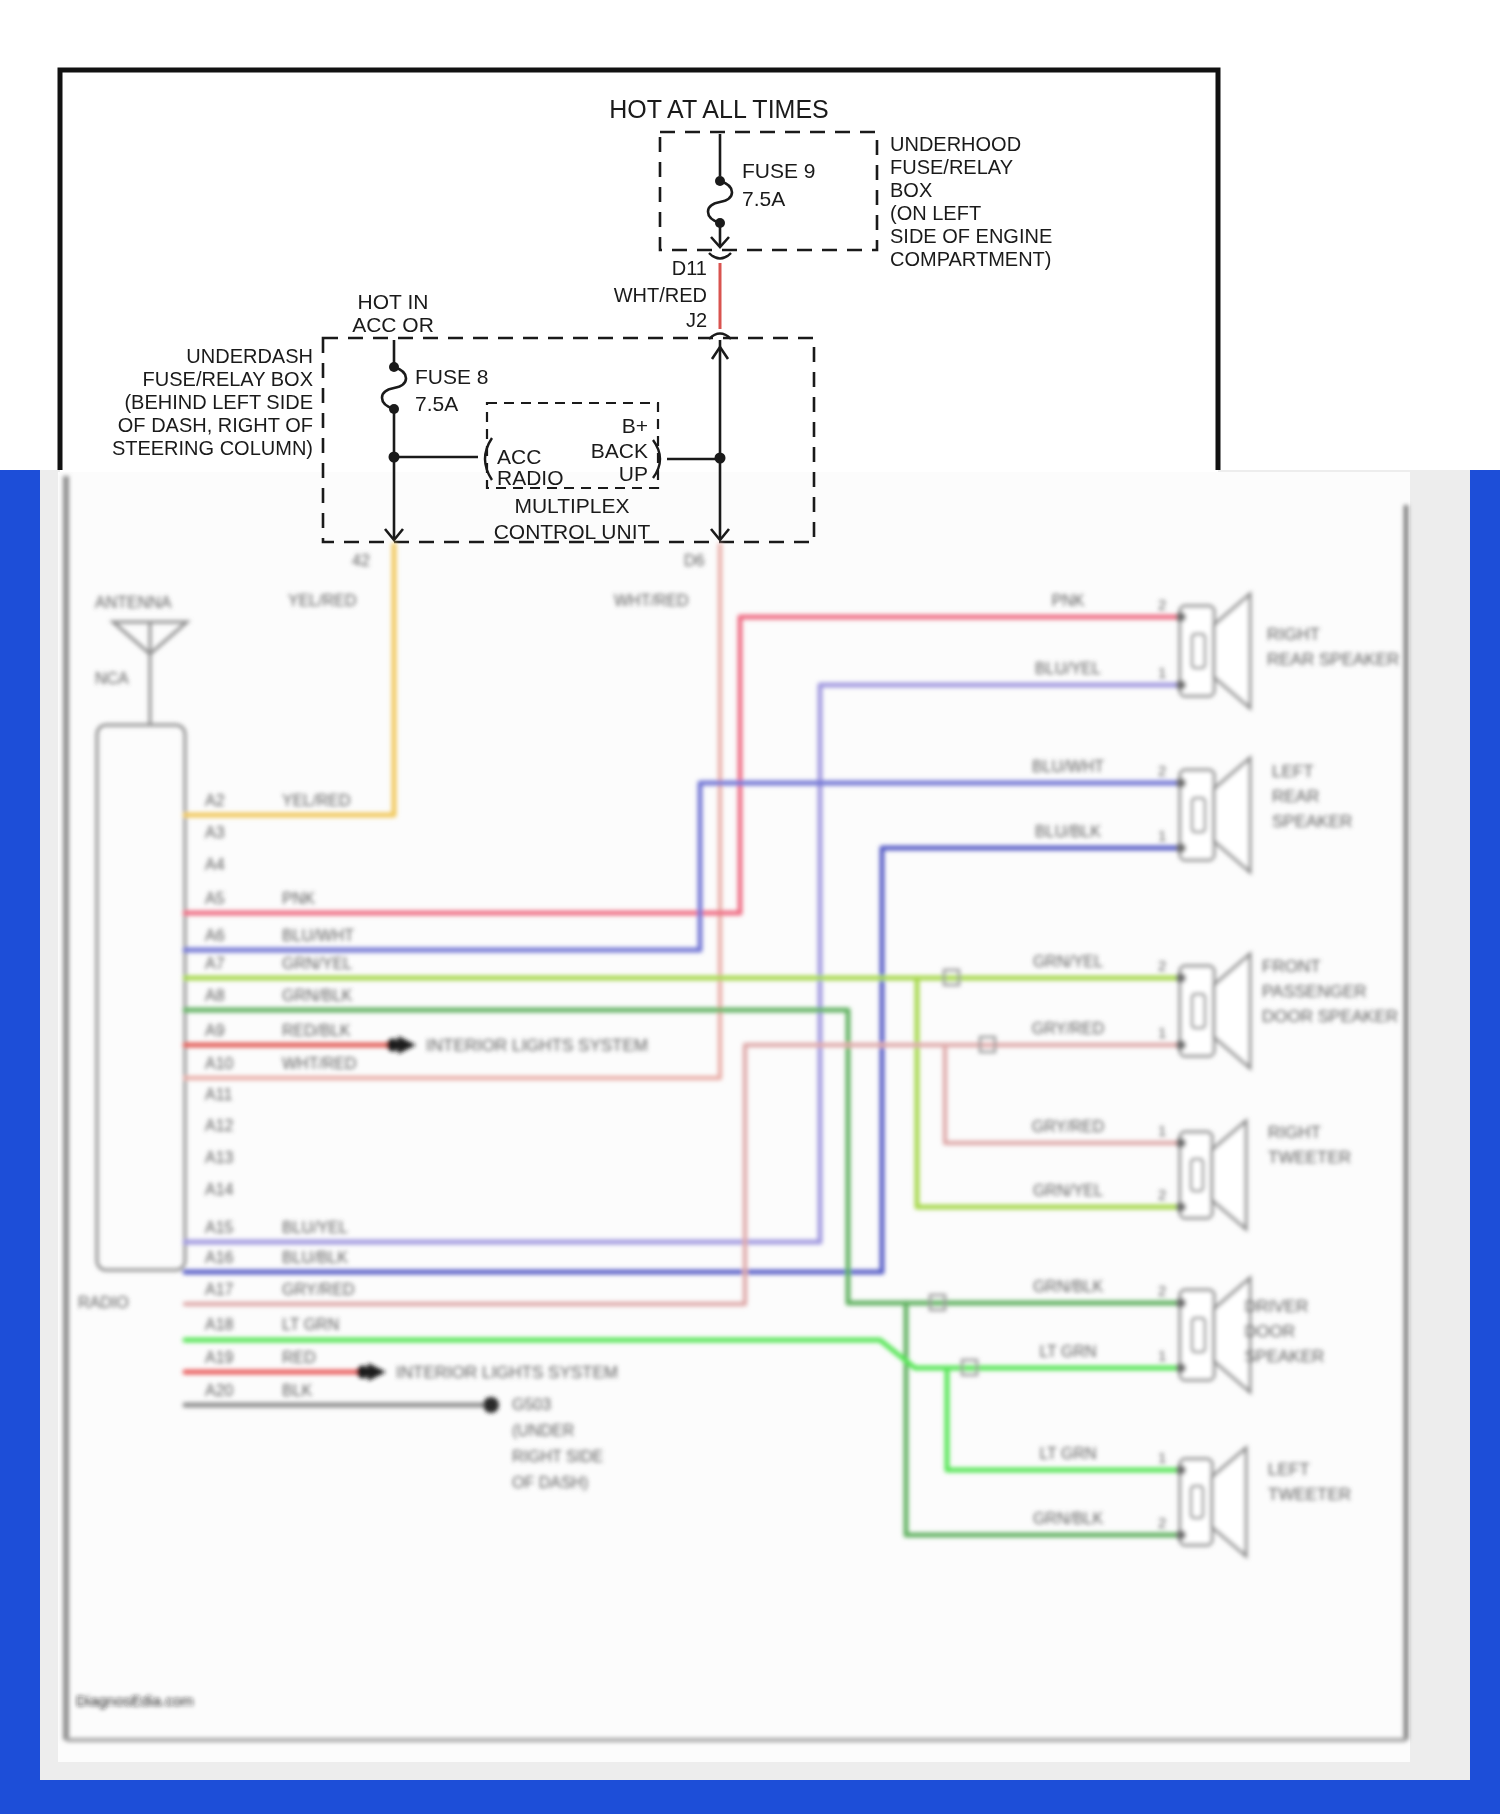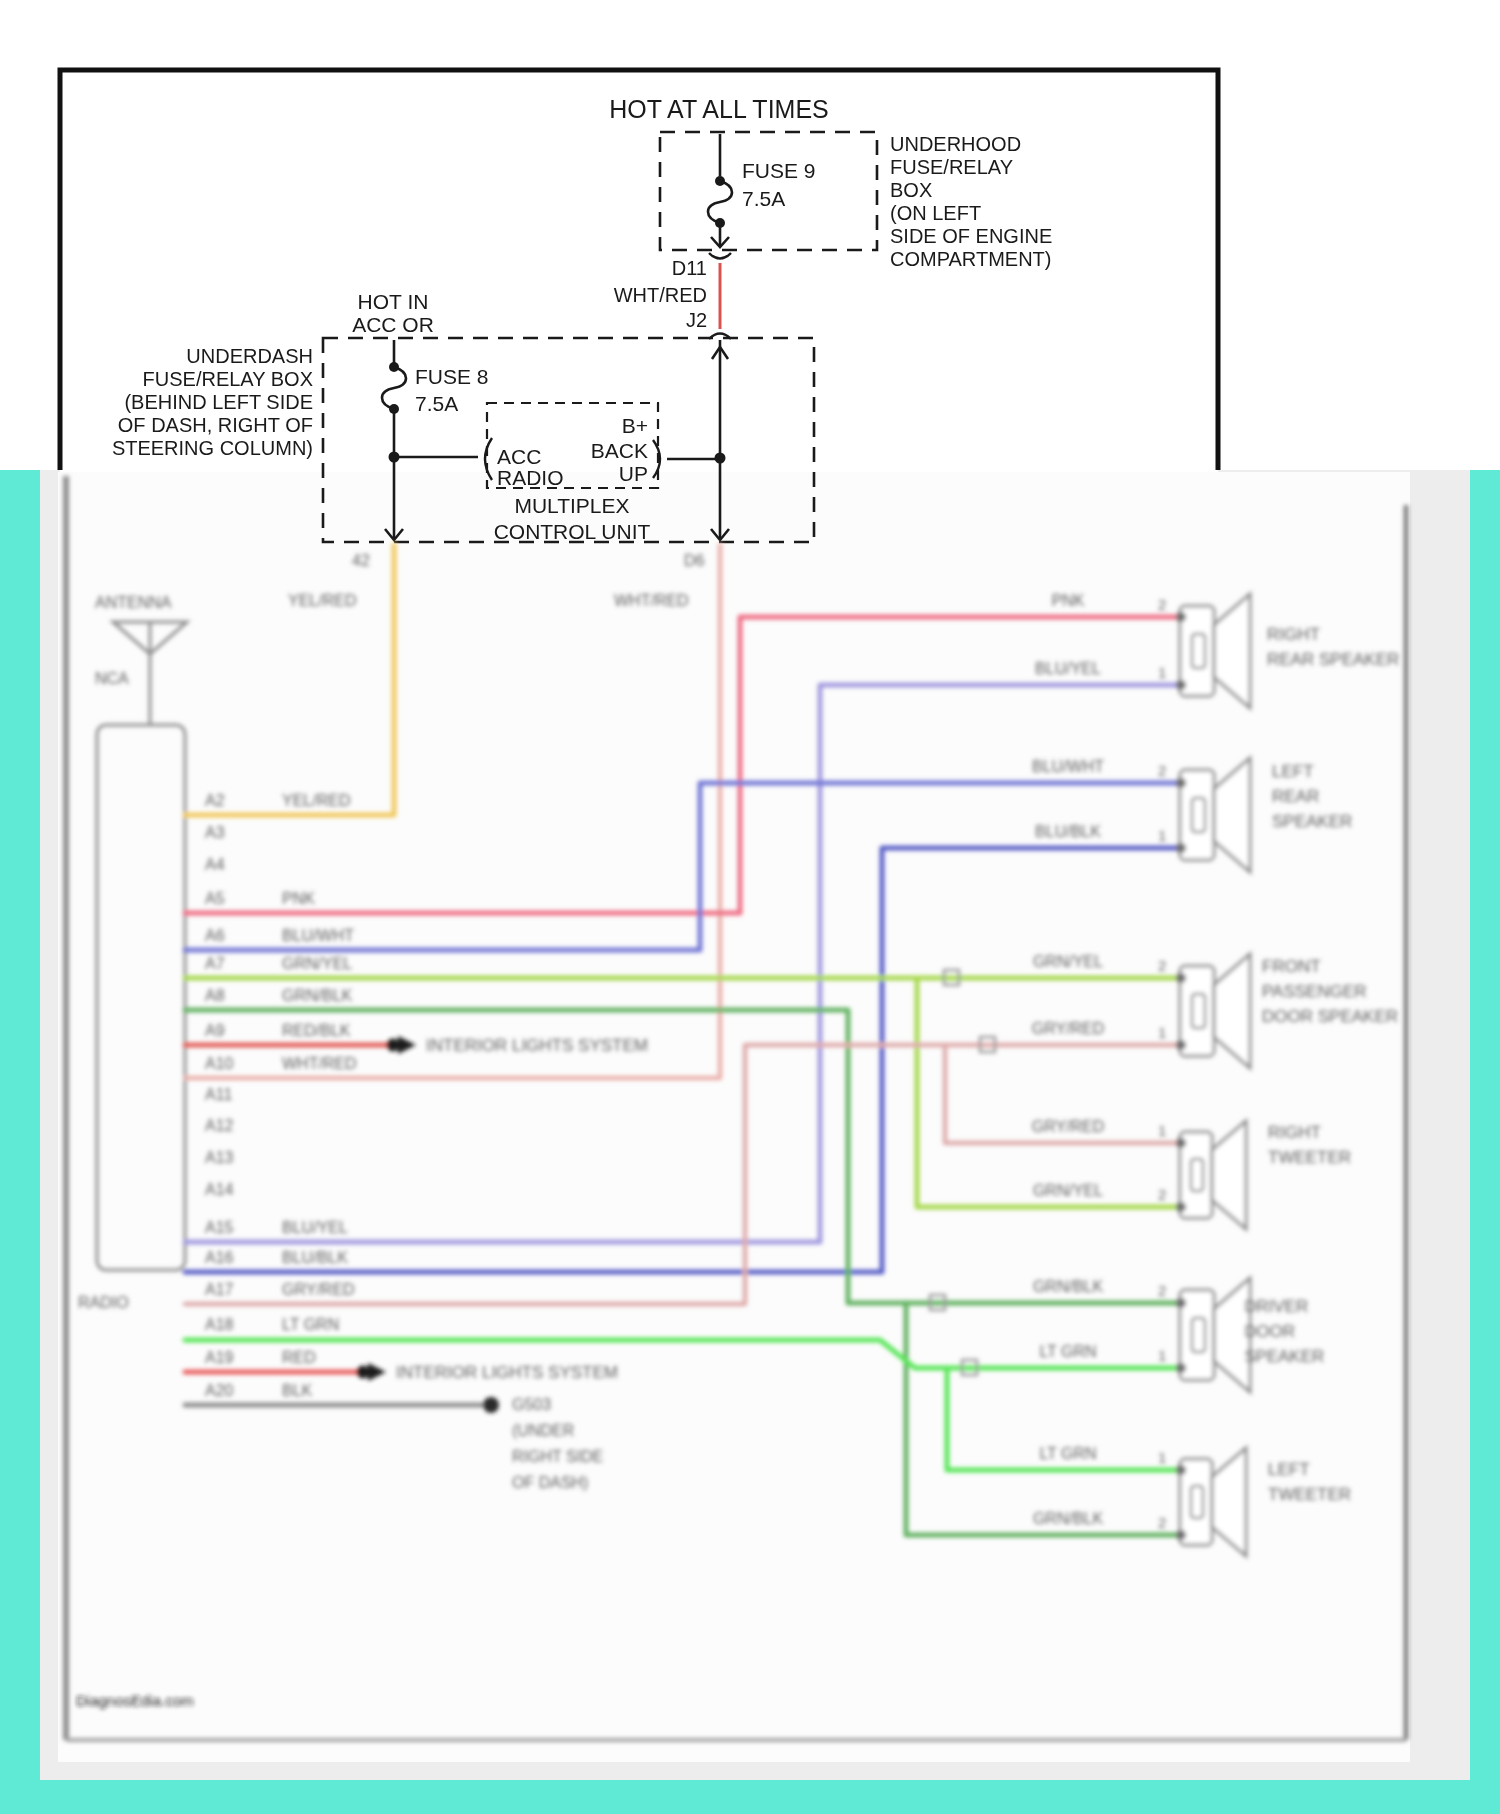--- a/index.html
+++ b/index.html
@@ -1,16 +1,16 @@
 <!DOCTYPE html>
 <html><head>
 <meta charset="utf-8">
 <style>
   html,body{margin:0;padding:0;background:#f5f5f5;}
-  .stage{position:relative;width:1500px;height:1814px;background:#5eead4;overflow:hidden;}
+  .stage{position:relative;width:1500px;height:1814px;background:#1d4ed8;overflow:hidden;}
   svg{display:block;font-family:"Liberation Sans",sans-serif;}
   text{fill:#1a1a1a;}
   .blurtxt{fill:#5d5d5d;}
   .crispbox{fill:none;stroke:#1a1a1a;stroke-width:2.6;}
   .wire{fill:none;stroke-linecap:round;stroke-linejoin:round;}
 </style>
 </head>
 <body>
 
 <div class="stage">

